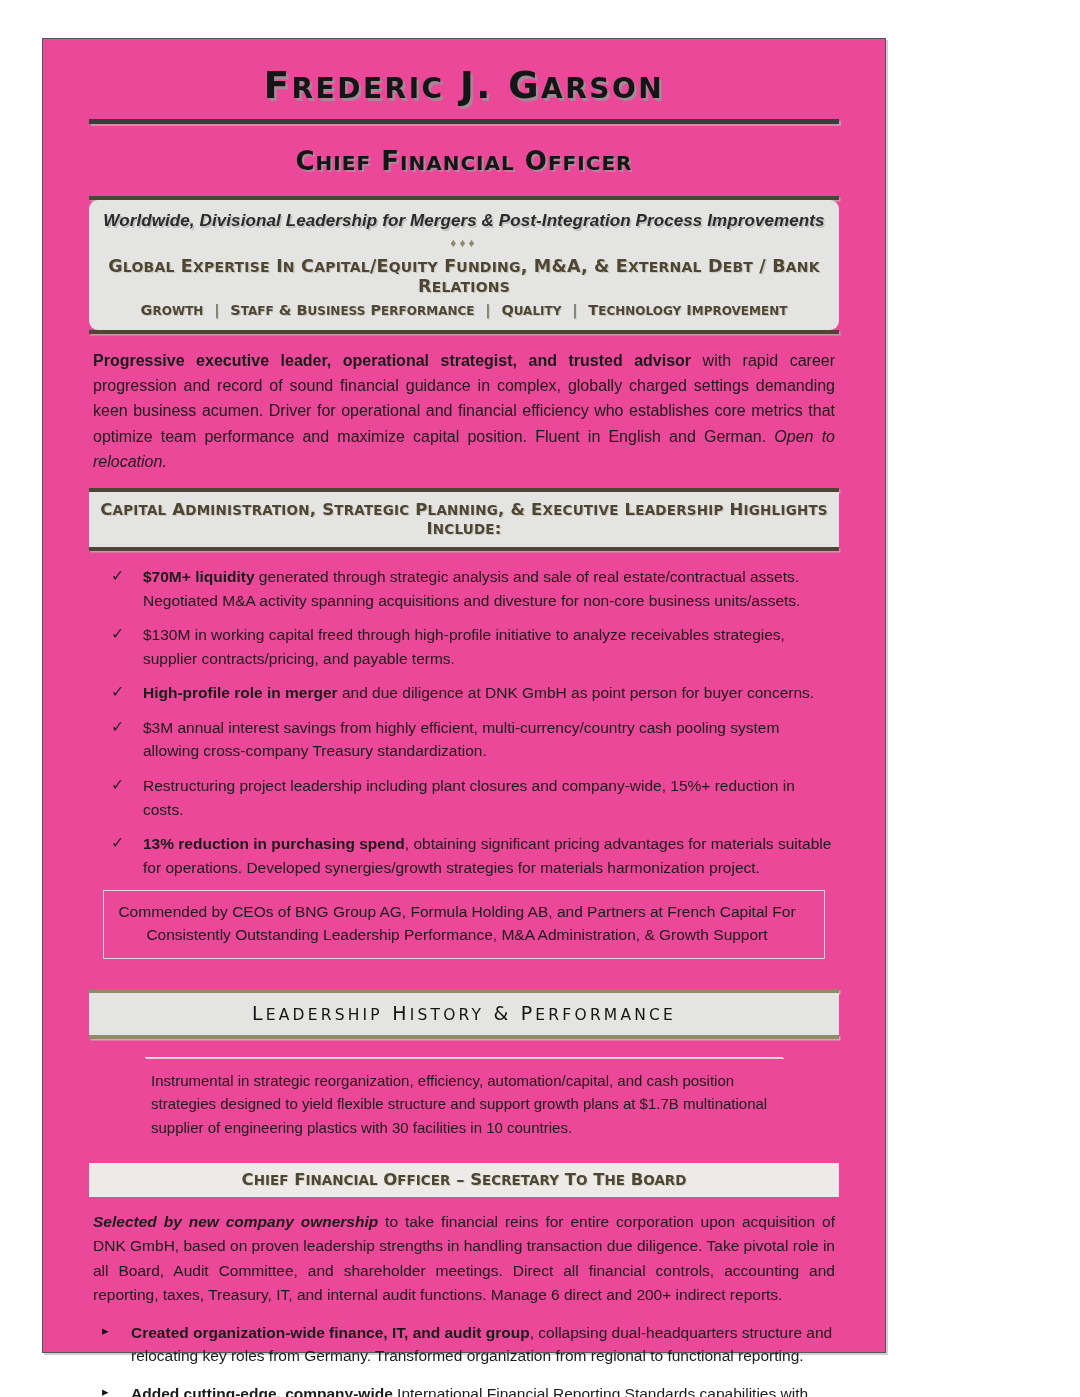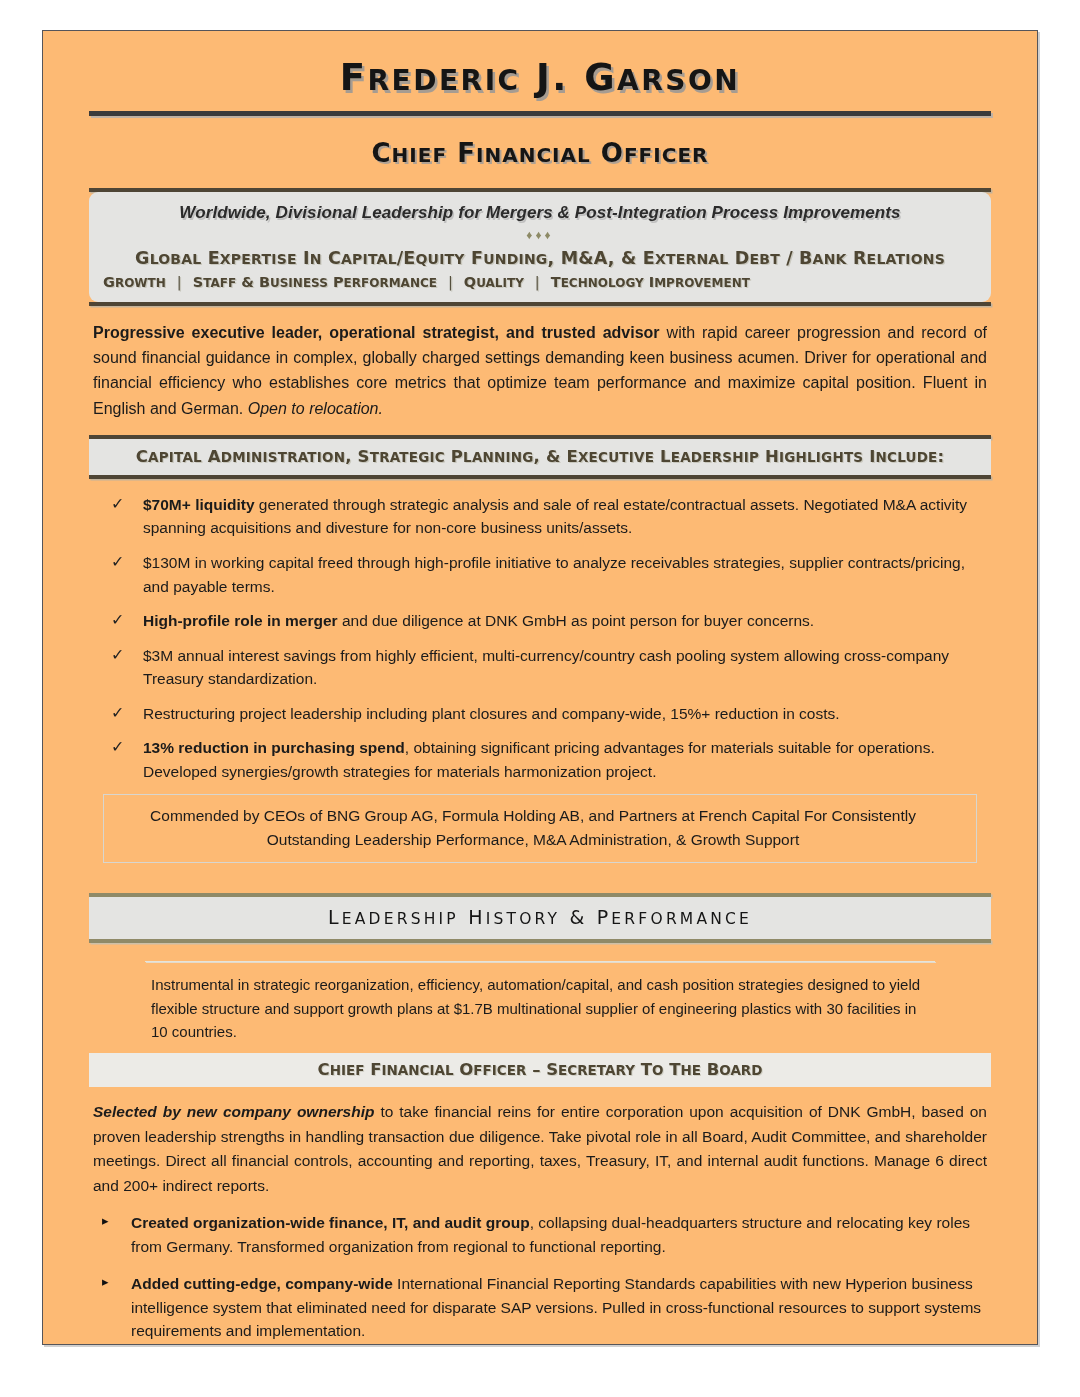--- a/index.html
+++ b/index.html
@@ -11,23 +11,23 @@
   body {
     width: 1080px; height: 1397px;
     font-family: "Liberation Sans", sans-serif;
     color: #111111;
     overflow: hidden;
   }
 
   
   #page {
     position: absolute;
-    left: 42px; top: 30px;
-    width: 996px; height: 1315px;
-    background: #fdba74;
+    left: 42px; top: 38px;
+    width: 844px; height: 1315px;
+    background: #ec4899;
     border: 1.5px solid #55555a;
     box-shadow: 2px 2px 0 0 rgba(170,170,170,.55);
   }
   #inner {
     position: relative;
     padding: 22px 46px 0 46px;
   }
 
   
   .name {
@@ -118,21 +118,21 @@
     text-align: center;
     font-family: "DejaVu Sans", sans-serif;
     font-weight: bold;
     font-size: 17.5px;
     color: #4e4633;
     letter-spacing: .2px;
     text-shadow: 1.3px 1.3px 0 rgba(190,188,175,.7);
   }
   .band .line2 .sc { font-size: 14px; }
   .band .line3 {
-    text-align: left;
+    text-align: center;
     font-family: "DejaVu Sans", sans-serif;
     font-weight: bold;
     font-size: 14.5px;
     color: #4e4633;
     margin-top: 6px;
     text-shadow: 1.2px 1.2px 0 rgba(190,188,175,.7);
   }
   .band .line3 .sc { font-size: 12px; }
   .band .line3 .bar { padding: 0 11px; font-weight: normal; color: #55503d; }
 
@@ -252,21 +252,21 @@
   }
 
   .role-band {
     background: #ecebe7;
     text-align: center;
     font-family: "DejaVu Sans", sans-serif;
     font-weight: bold;
     font-size: 16.5px;
     color: #4e4633;
     padding: 7px 6px 8px 6px;
-    margin-top: 10px;
+    margin-top: 24px;
     text-shadow: 1.1px 1.1px 0 rgba(195,193,180,.65);
   }
   .role-band .sc { font-size: 13.5px; }
 
   .role-desc {
     font-size: 15.5px;
     line-height: 1.58;
     text-align: justify;
     margin: 13px 4px 0 4px;
     color: #1b1b1b;

